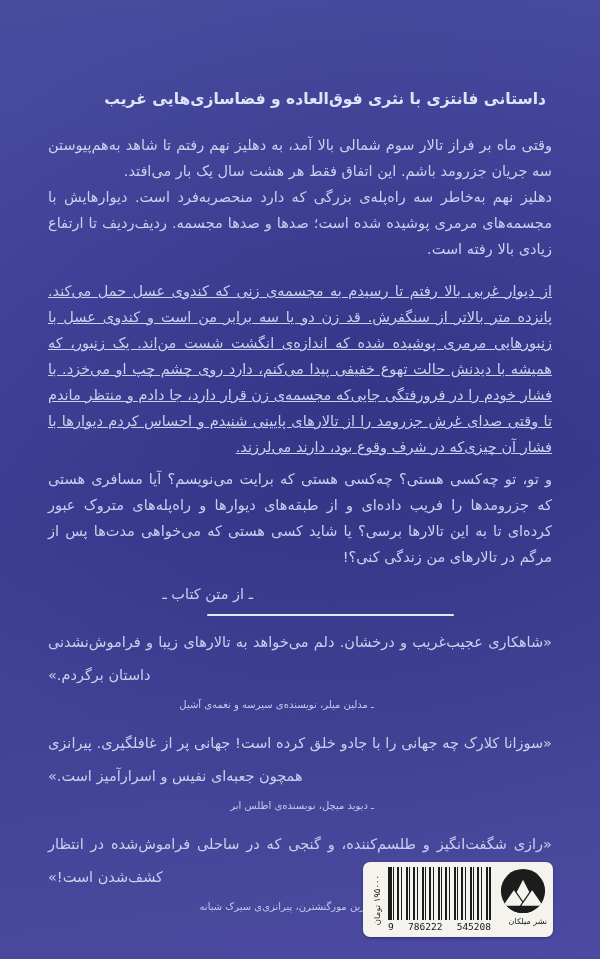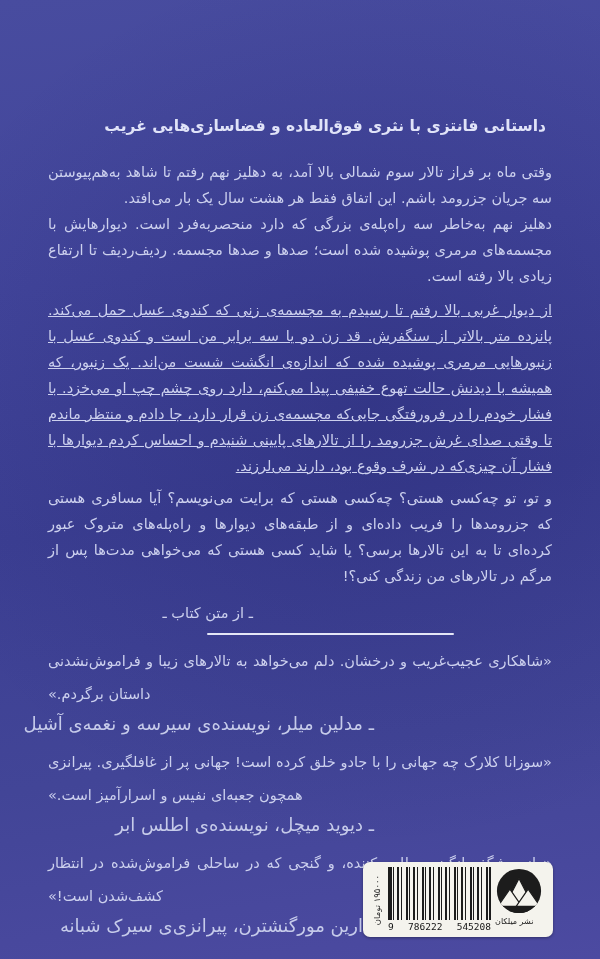--- a/index.html
+++ b/index.html
@@ -11,39 +11,39 @@
     position:relative;
     width:600px;height:959px;
     margin:0 auto;
     overflow:hidden;
     background:
       radial-gradient(130% 75% at 62% 42%, rgba(24,26,96,0.28), rgba(24,26,96,0) 62%),
       linear-gradient(172deg,#484c9f 0%,#42459b 28%,#3c3f93 52%,#424597 76%,#4c4aa1 100%);
   }
   .content{
     position:absolute;
-    top:115px;left:48px;right:48px;
+    top:88px;left:48px;right:48px;
     color:#d2d5f0;
   }
   .tagline{
     font-weight:bold;
     font-size:15.5px;
     line-height:22px;
     text-align:right;
     color:#e0e3f8;
     margin:0 6px 22px 0;
   }
   .excerpt p{
     margin:0;
     font-size:14.5px;
     line-height:26px;
     text-align:justify;
     color:#ccd0ee;
   }
-  .excerpt p.gap-s{margin-bottom:8px;}
+  .excerpt p.gap-s{margin-bottom:16px;}
   .excerpt p.gap-m{margin-bottom:6px;text-decoration:underline;}
   .excerpt p.gap-l{margin-bottom:12px;}
   .source-line{
     font-size:14.5px;
     line-height:24px;
     color:#ccd0ee;
     text-align:right;
     margin:0 299px 8px 0;
     white-space:nowrap;
   }
@@ -58,21 +58,21 @@
   .endorsement .quote{
     margin:0;
     font-size:14.5px;
     line-height:33px;
     text-align:justify;
     text-align-last:left;
     color:#ccd0ee;
   }
   .endorsement .attribution{
     margin:1px 178px 0 0;
-    font-size:18px;
+    font-size:10px;
     line-height:24px;
     text-align:right;
     color:#c6cbea;
     white-space:nowrap;
   }
   
   .barcode-plate{
     position:absolute;
     left:363px;top:862px;
     width:190px;height:75px;
@@ -124,21 +124,21 @@
     font-family:"DejaVu Sans Mono", monospace;
     font-size:9.5px;
     line-height:11px;
     color:#151515;
     padding-top:1px;
   }
   .logo-col{
     flex:0 0 52px;
     display:flex;
     flex-direction:column;
-    align-items:flex-start;
+    align-items:flex-end;
     justify-content:flex-start;
   }
   .logo-col svg{display:block;width:48px;height:48px;}
   .publisher-name{
     font-size:8px;
     line-height:10px;
     color:#1a1a1a;
     margin-top:2px;
     white-space:nowrap;
     direction:rtl;

